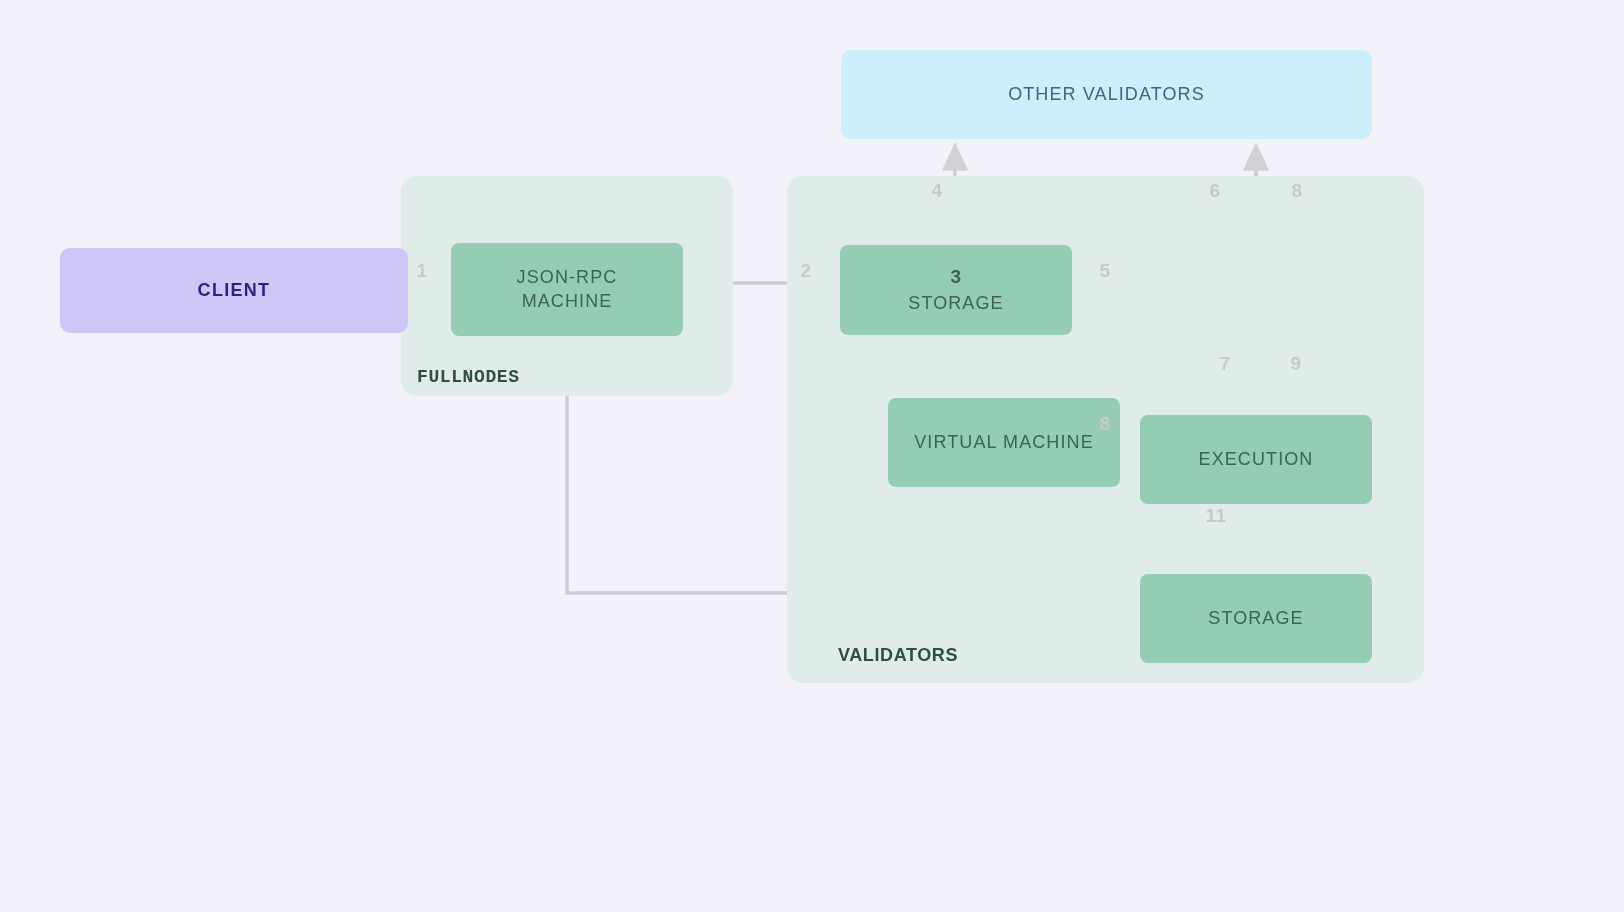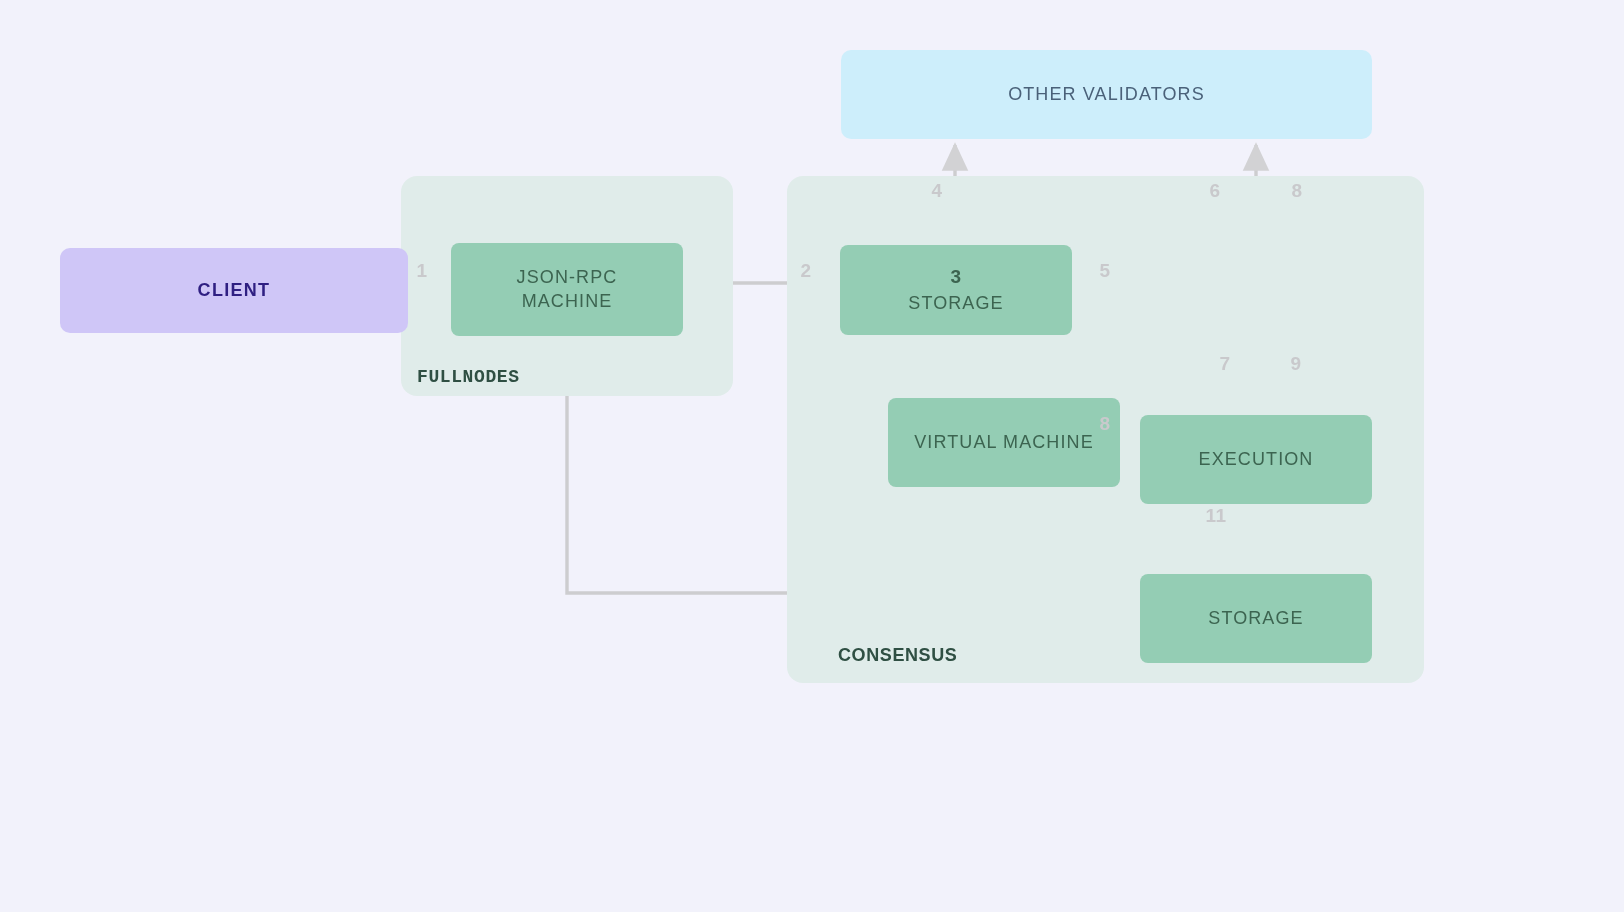--- a/index.html
+++ b/index.html
@@ -126,21 +126,21 @@
       <polyline points="955,487 955,593 1132,593" marker-end="url(#arrow-end)"></polyline>
 
       <polyline points="567,335 567,593 1132,593" marker-end="url(#arrow-end)"></polyline>
     </g>
   </svg>
 
   <div class="group-box" style="left:401px; top:176px; width:332px; height:220px;"></div>
   <div class="group-label" style="left:417px; top:367px;font-family:Liberation Mono, monospace;">FULLNODES</div>
 
   <div class="group-box" style="left:787px; top:176px; width:637px; height:507px;"></div>
-  <div class="group-label" style="left:838px; top:645px;">CONSENSUS</div>
+  <div class="group-label" style="left:838px; top:645px;">VALIDATORS</div>
 
   <div class="node purple" style="left:60px; top:248px; width:348px; height:85px;">
     <span class="node-line">CLIENT</span>
   </div>
 
   <div class="node green" style="left:451px; top:243px; width:232px; height:93px;text-align:center;">
     <span class="node-line">JSON-RPC</span>
     <span class="node-line">MACHINE</span>
   </div>
 

